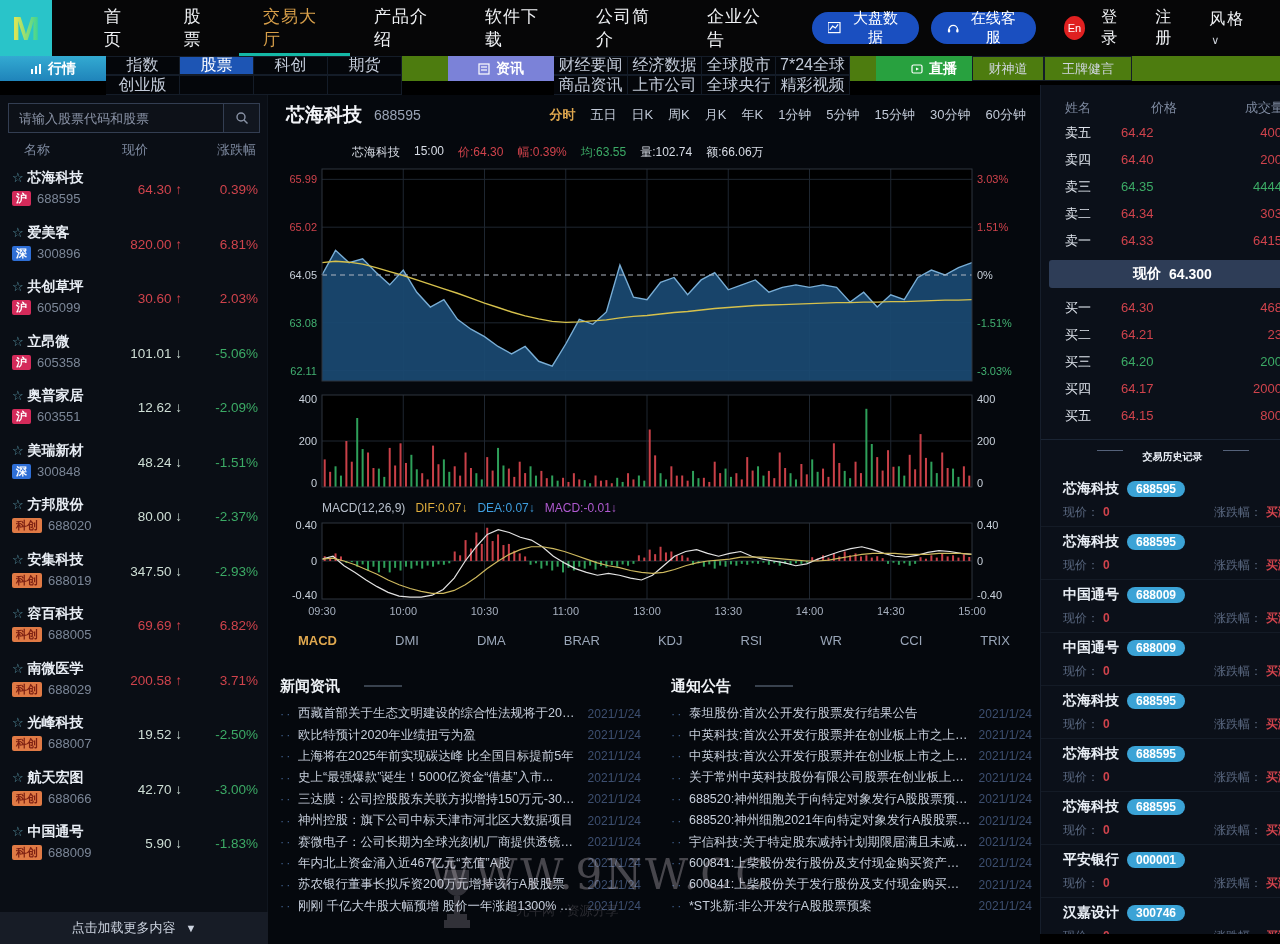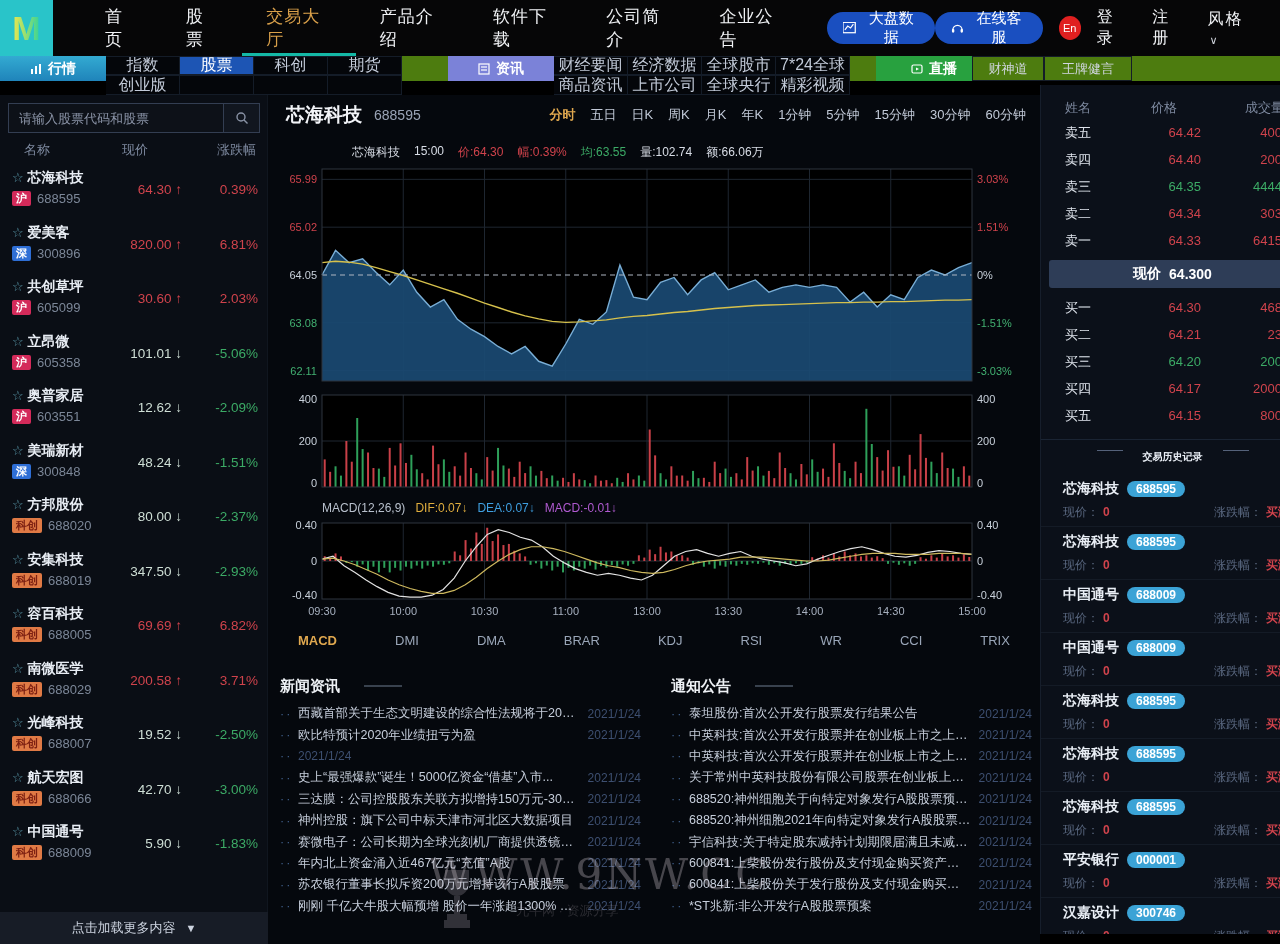--- a/index.html
+++ b/index.html
@@ -10,21 +10,21 @@
   .topnav{position:absolute;left:0;top:0;width:1280px;height:56px;background:#060607;display:flex;align-items:stretch;}
   .logo{width:56px;height:56px;background:#29c4c9;display:flex;align-items:center;justify-content:center;
         font-size:34px;font-weight:bold;background-color:#29c4c9;cursor:pointer;}
   .logo span{background:linear-gradient(90deg,#f2e84c,#2fd39a);-webkit-background-clip:text;background-clip:text;color:transparent;}
   .nav-items{display:flex;align-items:stretch;margin-left:28px;}
   .nav-item{display:flex;align-items:center;padding:0 24px;font-size:17px;color:#f0f2f5;cursor:pointer;letter-spacing:1px;}
   .nav-item.active{color:#d9a04a;border-bottom:3px solid #14b8a6;padding-top:3px;}
   .pill-btn{display:flex;align-items:center;gap:7px;background:#1a4fc0;color:#fff;border:none;border-radius:17px;
             padding:0 16px;height:32px;margin:12px 0 0 18px;font-size:15px;cursor:pointer;}
   .nav-right{margin-left:auto;display:flex;align-items:center;gap:16px;padding-right:22px;}
-  .nav-right .pill-btn{margin:0;}
+  .nav-right .pill-btn{margin:12px;}
   .lang-badge{width:24px;height:24px;border-radius:50%;background:#e02020;color:#fff;font-size:11px;display:flex;
               align-items:center;justify-content:center;cursor:pointer;}
   .nav-link{font-size:16px;color:#f0f2f5;cursor:pointer;letter-spacing:2px;}
   .caret{font-size:11px;color:#cfd4dc;margin-left:2px;}
 
   
   .subnav{position:absolute;left:0;top:56px;width:1280px;height:25px;background:#4d7c0f;display:flex;align-items:stretch;}
   .subtab-btn{display:flex;align-items:center;justify-content:center;gap:6px;color:#fff;font-size:14px;font-weight:bold;cursor:pointer;}
   .btn-teal{width:106px;background:linear-gradient(180deg,#33aad2,#1f84ba);}
   .btn-purple{width:106px;background:#7b82d8;margin-left:46px;}
@@ -92,21 +92,21 @@
   .n-date{color:#3d4f70;font-size:12px;flex:none;}
 
   
   .tradepanel{position:absolute;left:1040px;top:85px;width:264px;height:849px;background:#0b1019;border-left:1px solid #161e2b;overflow:hidden;}
   .ob-header{position:relative;height:34px;font-size:13px;color:#7e8aa0;}
   .ob-header .h1{position:absolute;left:24px;top:14px;}
   .ob-header .h2{position:absolute;left:110px;top:14px;}
   .ob-header .h3{position:absolute;right:20px;top:14px;}
   .ob-row{height:27px;display:flex;align-items:center;font-size:13px;cursor:pointer;}
   .ob-name{margin-left:24px;width:56px;color:#dfe4ec;}
-  .ob-price{width:80px;text-align:right;}
+  .ob-price{width:80px;}
   .ob-vol{flex:1;text-align:right;margin-right:22px;}
   .cur-bar{height:28px;margin:6px 8px;background:#2e3d57;border-radius:3px;display:flex;align-items:center;
            justify-content:center;gap:8px;font-size:14px;font-weight:bold;color:#fff;}
   .hist-sec{margin-top:10px;border-top:1px solid #1a2433;padding-top:10px;}
   .hist-title{display:flex;align-items:flex-start;justify-content:center;gap:20px;height:24px;
               font-size:10px;font-weight:bold;color:#e9eef5;}
   .hist-line{width:26px;height:1px;background:#55627a;}
   .hist-entry{position:relative;height:53px;border-bottom:1px solid #141b26;cursor:pointer;}
   .h-name{position:absolute;left:22px;top:6px;font-size:14px;font-weight:bold;color:#e9eef5;display:flex;align-items:center;gap:8px;}
   .h-code{background:#3ba3d6;color:#fff;font-size:12px;font-weight:bold;padding:1px 9px;border-radius:9px;}
@@ -731,20 +731,21 @@
               <span class="n-text">西藏首部关于生态文明建设的综合性法规将于2021...</span>
               <span class="n-date">2021/1/24</span>
             </li>
             <li>
               <span class="bullet">··</span>
               <span class="n-text">欧比特预计2020年业绩扭亏为盈</span>
               <span class="n-date">2021/1/24</span>
             </li>
             <li>
               <span class="bullet">··</span>
+              <span class="n-text">上海将在2025年前实现碳达峰 比全国目标提前5年</span>
               <span class="n-date">2021/1/24</span>
             </li>
             <li>
               <span class="bullet">··</span>
               <span class="n-text">史上“最强爆款”诞生！5000亿资金“借基”入市...</span>
               <span class="n-date">2021/1/24</span>
             </li>
             <li>
               <span class="bullet">··</span>
               <span class="n-text">三达膜：公司控股股东关联方拟增持150万元-300万...</span>

